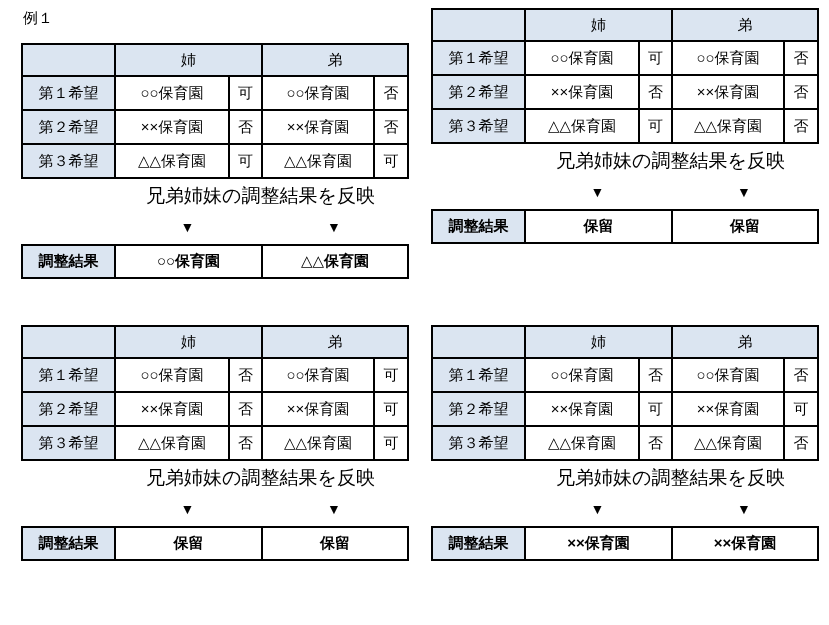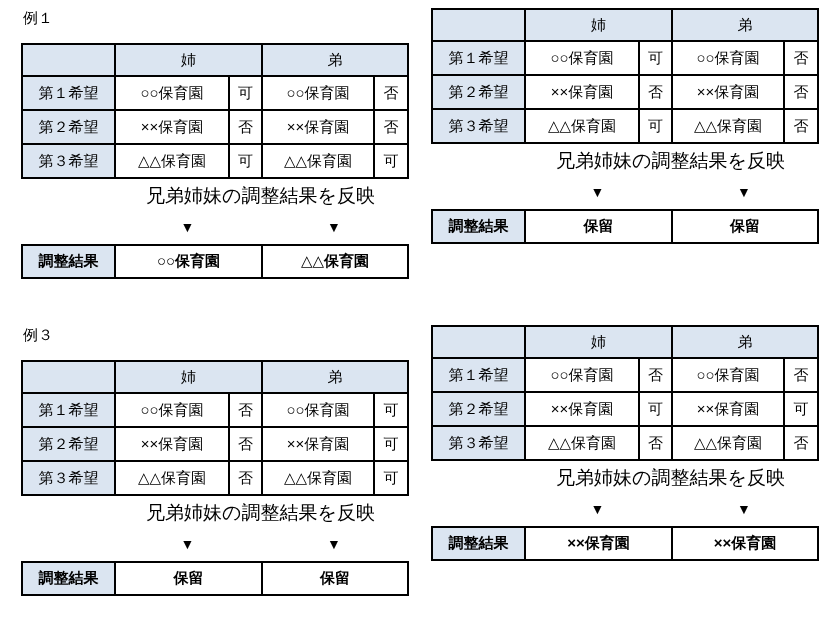--- a/index.html
+++ b/index.html
@@ -179,21 +179,20 @@
         <tr>
           <td class="hd">調整結果</td>
           <td>保留</td>
           <td>保留</td>
         </tr>
       </tbody>
     </table>
   </section>
 
   <section class="block">
-    <h2 class="title">例３</h2>
     <table class="pref-table">
       <colgroup>
           <col style="width:93px">
           <col style="width:114px">
           <col style="width:33px">
           <col style="width:112px">
           <col style="width:34px">
         </colgroup>
       <tbody>
         <tr class="head-row">

